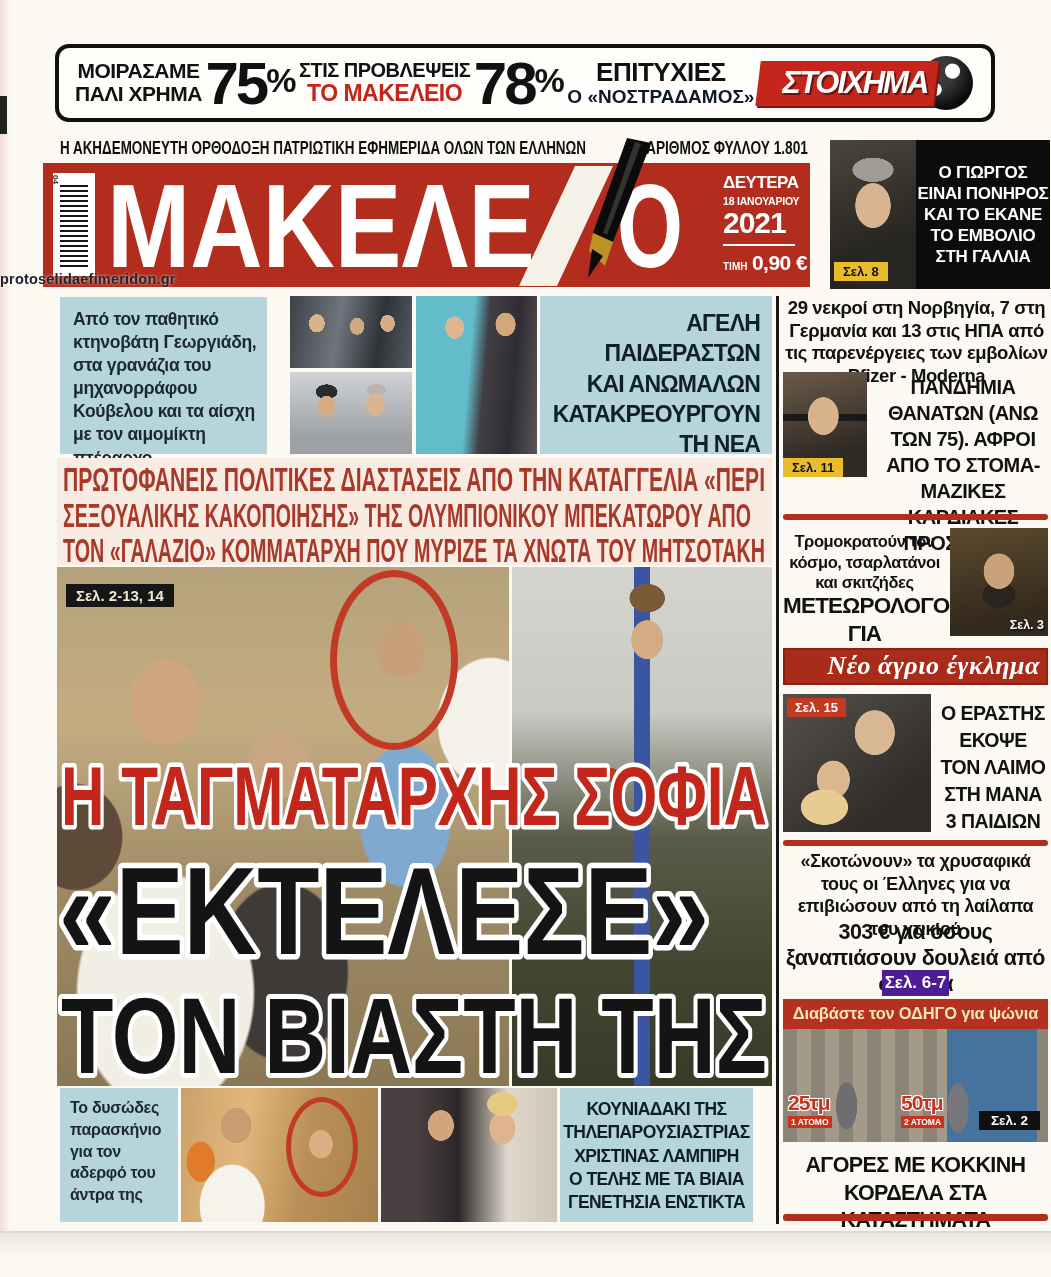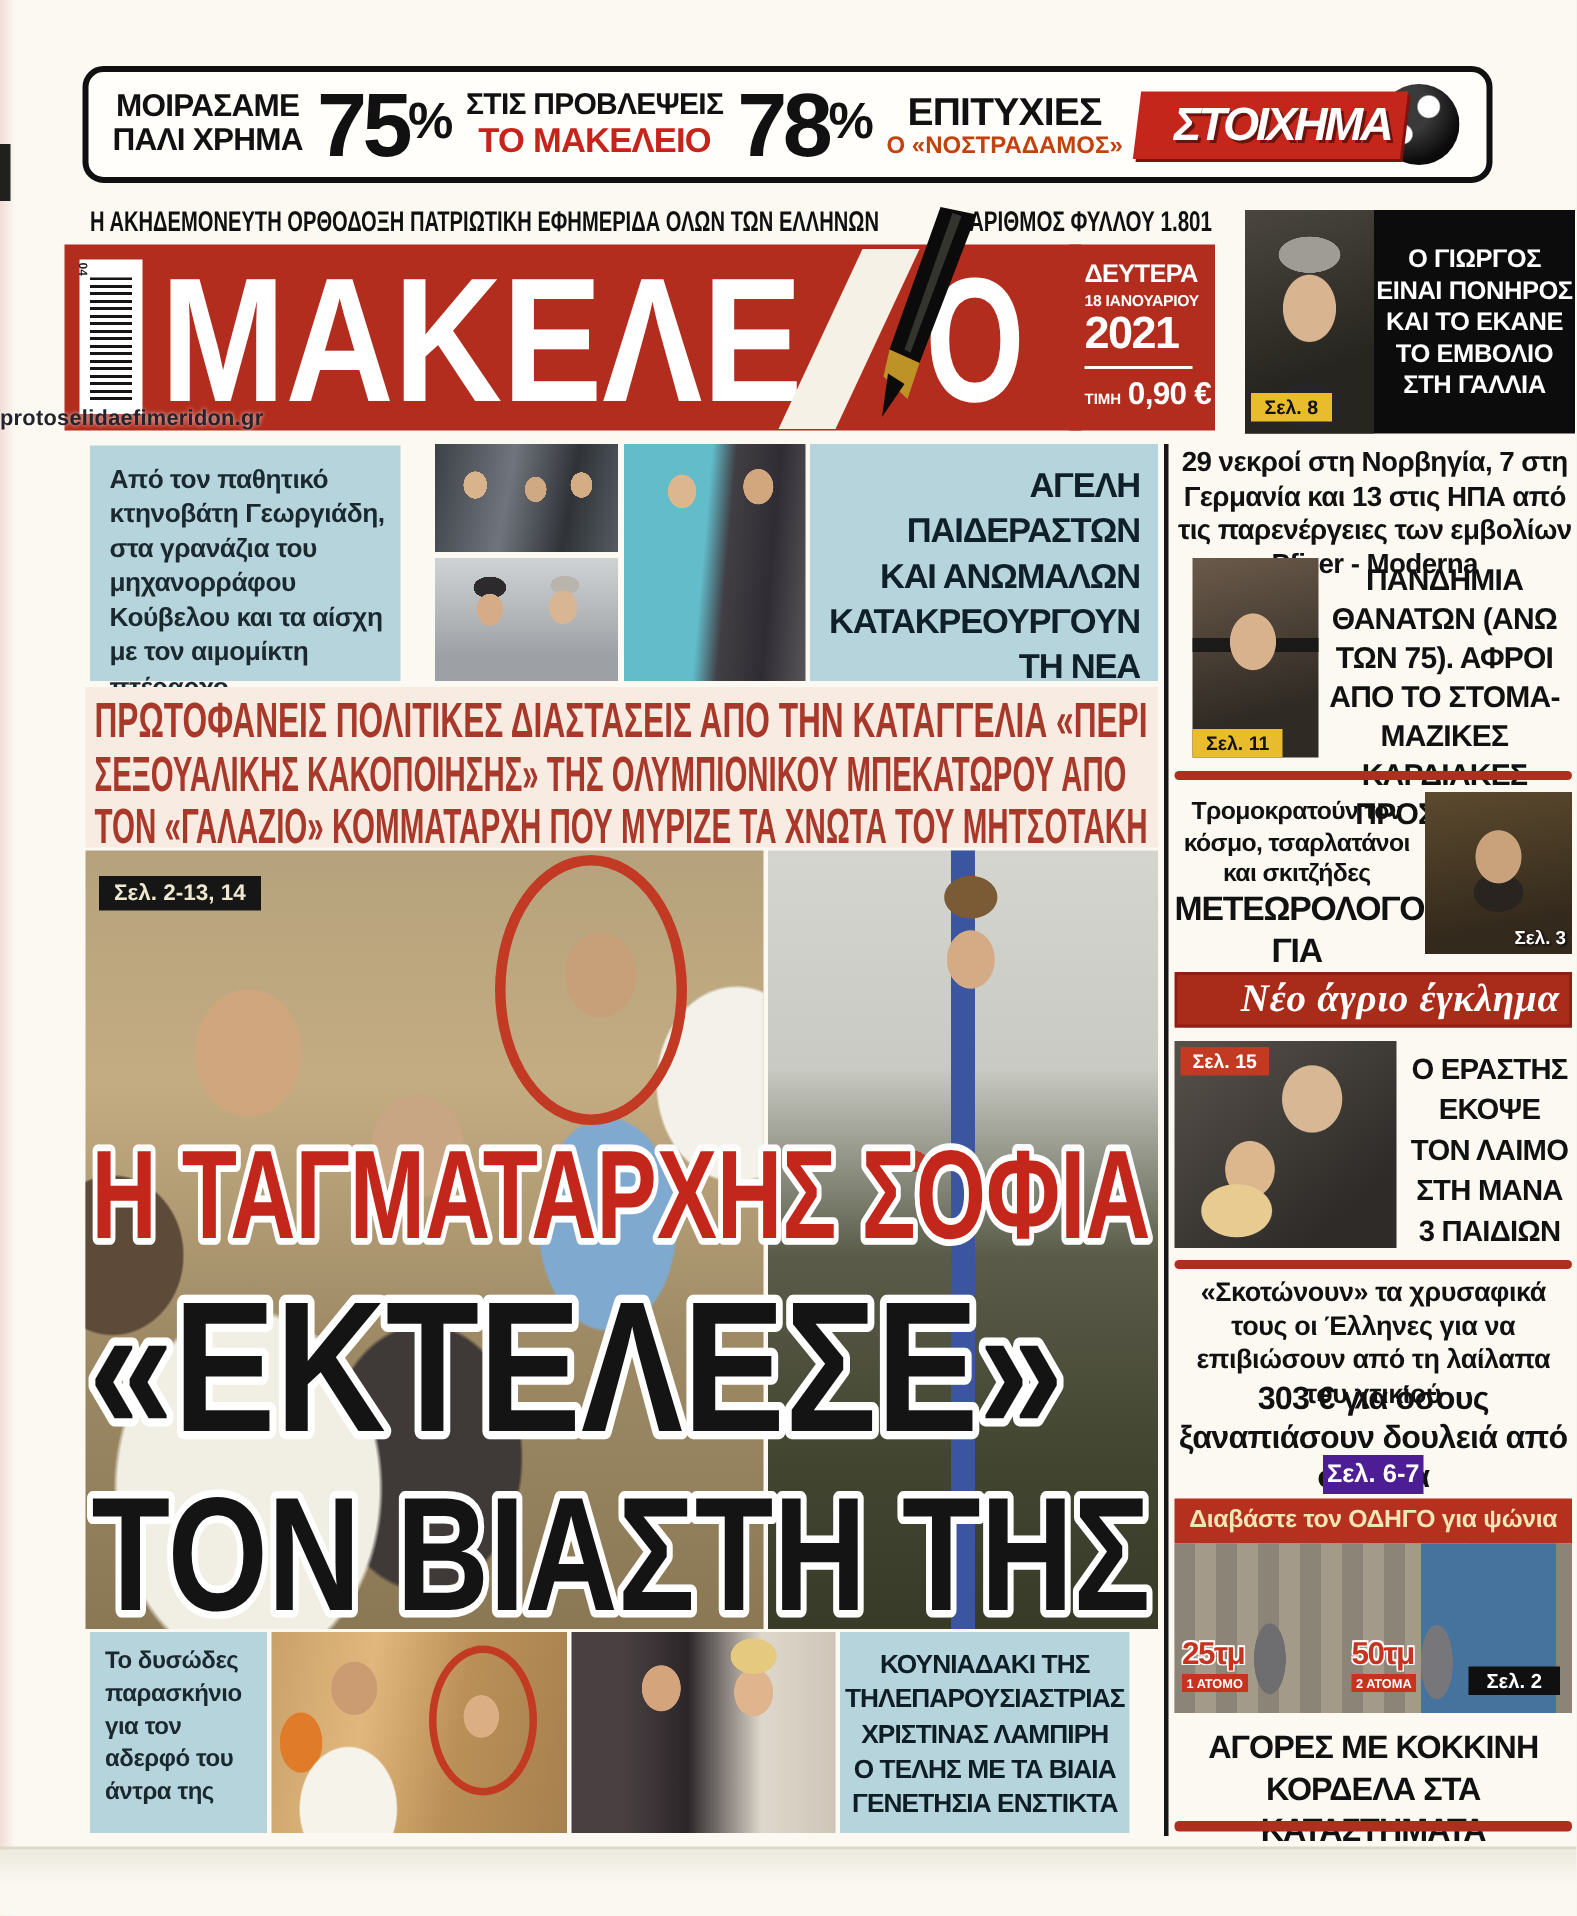--- a/index.html
+++ b/index.html
@@ -13,21 +13,21 @@
 
   
   .promo { position:absolute; left:55px; top:44px; width:940px; height:78px; background:#fffefb; border:4px solid #101010; border-radius:14px; display:flex; align-items:center; justify-content:space-between; padding:0 18px 0 16px; }
   .promo-left { text-align:center; font-weight:800; font-size:21px; line-height:1.08; letter-spacing:-0.5px; }
   .promo-stat { font-weight:800; font-size:60px; letter-spacing:-3px; white-space:nowrap; }
   .promo-stat .pct { font-size:34px; vertical-align:12px; letter-spacing:-1px; }
   .promo-mid { text-align:center; font-weight:800; font-size:20px; line-height:1.12; letter-spacing:-0.5px; }
   .promo-mid .mid2 { color:#c6241a; font-size:23px; }
   .promo-right { text-align:center; font-weight:800; line-height:1.1; }
   .promo-right .r1 { font-size:26px; letter-spacing:-0.5px; }
-  .promo-right .r2 { color:#c2410c; font-size:16px; }
+  .promo-right .r2 { color:#0f172a; font-size:19px; }
   .betlogo { position:relative; width:215px; height:58px; }
   .betlogo .ball { position:absolute; right:0; top:2px; width:54px; height:54px; border-radius:50%;
       background: radial-gradient(circle at 62% 28%, #ffffff 0 7px, rgba(255,255,255,0) 8px),
                   radial-gradient(circle at 30% 62%, #ffffff 0 6px, rgba(255,255,255,0) 7px),
                   radial-gradient(circle at 35% 30%, #3a3a3a 0 30%, #0b0b0b 70%); }
   .betlogo .plate { position:absolute; left:0; top:7px; width:178px; height:45px; background:#c4261b; transform:skewX(-7deg); box-shadow:2px 2px 0 #7d150e; }
   .betlogo .word { position:absolute; left:4px; top:11px; width:186px; text-align:center; color:#fff; font-weight:800; font-style:italic; font-size:31px; letter-spacing:-2px; text-shadow:2px 2px 0 rgba(0,0,0,.45); }
 
   
   .tagline-svg { position:absolute; left:58px; top:135px; }
@@ -120,24 +120,24 @@
   .bphoto2 { position:absolute; left:381px; top:1088px; width:176px; height:134px; background:
       radial-gradient(ellipse 22px 26px at 34% 28%, #d4a47c 0 58%, rgba(0,0,0,0) 60%),
       radial-gradient(ellipse 26px 20px at 69% 12%, #e5c97f 0 58%, rgba(0,0,0,0) 60%),
       radial-gradient(ellipse 22px 27px at 69% 30%, #e0b58d 0 58%, rgba(0,0,0,0) 60%),
       linear-gradient(90deg,#4a4042 0 20%,#2c2629 44%,#ded7cb 72%,#cfc6b8); }
   .bhead-right { position:absolute; left:560px; top:1088px; width:193px; height:134px; padding-top:10px; text-align:center; font-weight:800; font-size:17.5px; line-height:1.33; color:#0f1d26; letter-spacing:-0.6px; }
   .bhead-right span { display:block; }
 
   
   .s-note1 { position:absolute; left:783px; top:297px; width:267px; text-align:center; font-size:18.5px; font-weight:600; line-height:1.22; letter-spacing:-0.4px; }
-  .s-photo2 { position:absolute; left:783px; top:372px; width:84px; height:133px; background:
+  .s-photo2 { position:absolute; left:783px; top:372px; width:84px; height:105px; background:
       radial-gradient(ellipse 26px 32px at 48% 42%, #d7b28c 0 58%, rgba(0,0,0,0) 60%),
       linear-gradient(180deg, rgba(0,0,0,0) 40%, rgba(20,20,20,.85) 40% 47%, rgba(0,0,0,0) 47%),
-      linear-gradient(165deg,#6b5a4a,#2f2a24 75%); margin-left: 12px; }
+      linear-gradient(165deg,#6b5a4a,#2f2a24 75%); }
   .s-head2 { position:absolute; left:877px; top:374px; width:172px; text-align:center; font-weight:800; font-size:20px; line-height:1.3; letter-spacing:-0.5px; }
   .red-rule { position:absolute; left:783px; width:265px; height:6px; background:#ae2f1d; border-radius:3px; }
   .s-note3 { position:absolute; left:783px; top:531px; width:163px; text-align:center; font-size:16.5px; font-weight:700; line-height:1.25; letter-spacing:-0.4px; }
   .s-head3 { position:absolute; left:783px; top:592px; width:163px; text-align:center; font-weight:800; font-size:22.5px; line-height:1.25; letter-spacing:-0.8px; }
   .s-photo3 { position:absolute; left:950px; top:528px; width:98px; height:108px; background:
       radial-gradient(ellipse 26px 30px at 50% 40%, #c9a27b 0 58%, rgba(0,0,0,0) 60%),
       radial-gradient(ellipse 28px 22px at 50% 62%, #2a2420 0 58%, rgba(0,0,0,0) 60%),
       linear-gradient(170deg,#5c4a2e,#33291c 80%); }
   .s-photo3 .pageref { position:absolute; right:4px; bottom:4px; color:#fff; font-size:12.5px; font-weight:700; text-shadow:1px 1px 2px #000; }
   .crime-label { position:absolute; left:783px; top:648px; width:265px; height:37px; background:#a92c1b; color:#fff; font-family:"Liberation Serif", serif; font-style:italic; font-weight:700; font-size:26px; text-align:center; line-height:35px; letter-spacing:0.5px; box-shadow:inset 0 0 0 2px #8c2113;padding-left:36px; }

